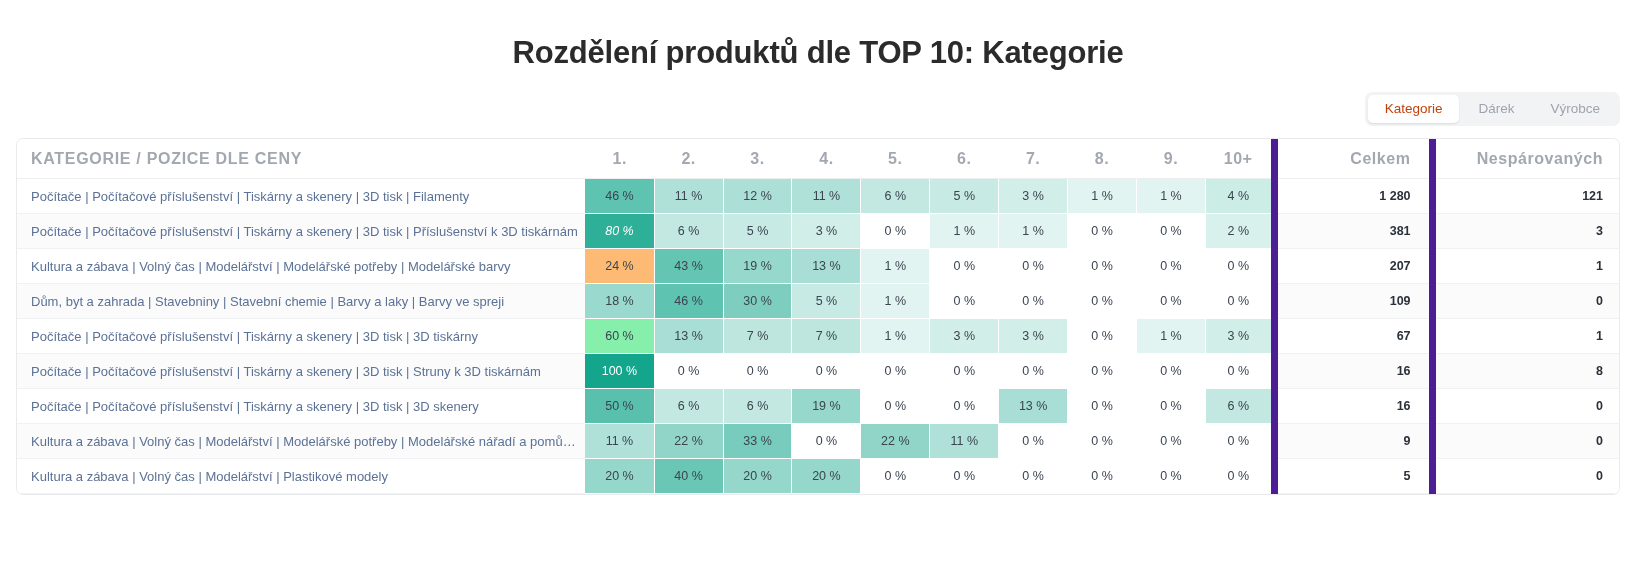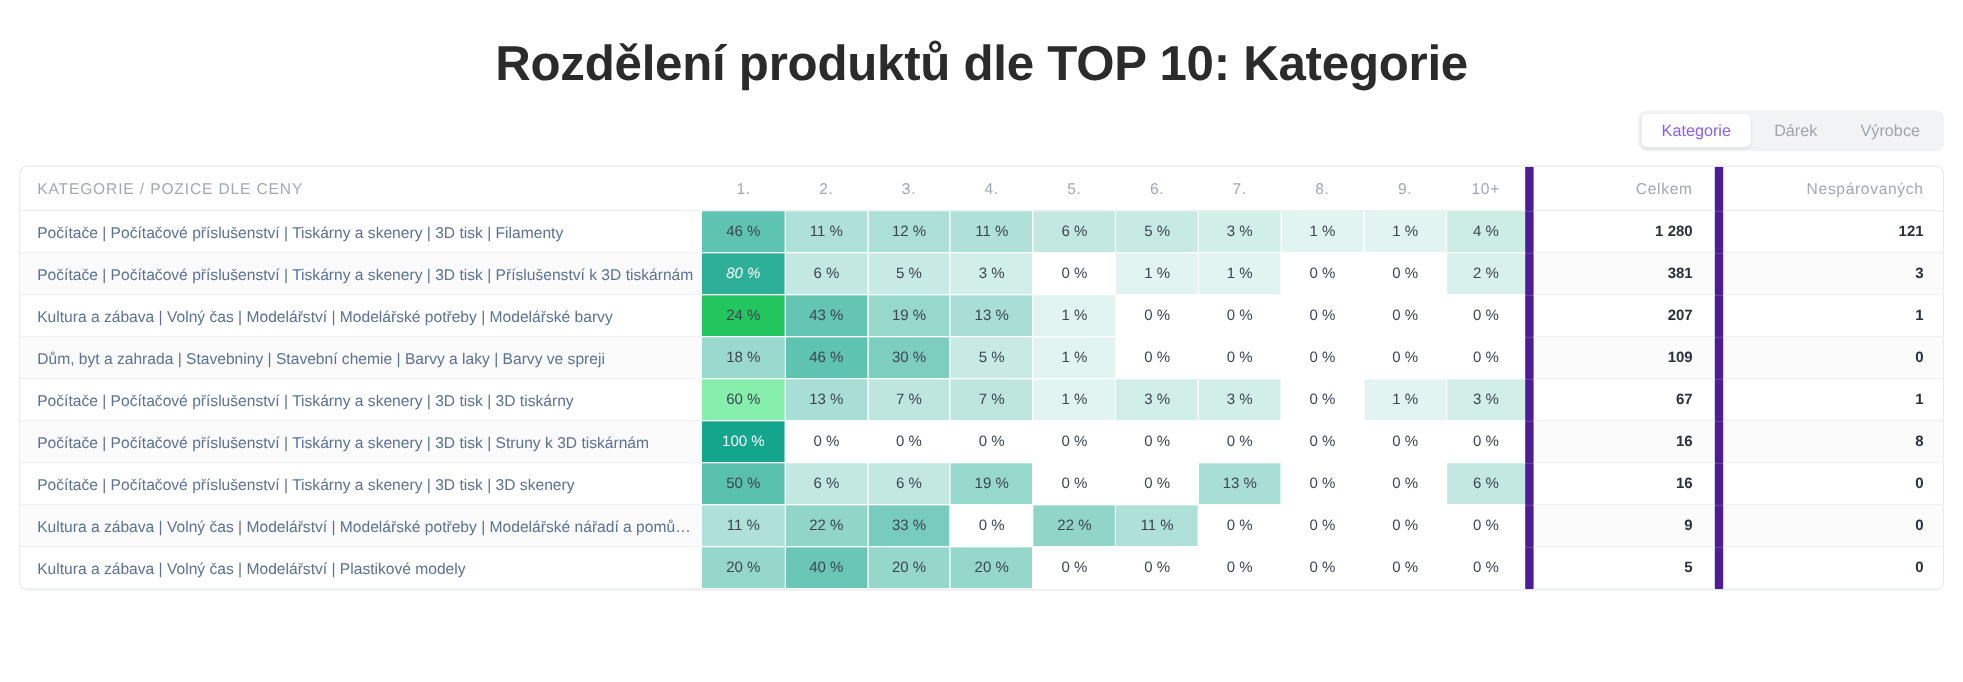--- a/index.html
+++ b/index.html
@@ -7,21 +7,21 @@
     margin: 0; padding: 0;
     width: 1636px; height: 568px;
     background: #ffffff;
     font-family: "Liberation Sans", sans-serif;
     -webkit-font-smoothing: antialiased;
   }
   .page { width: 1636px; height: 568px; position: relative; overflow: hidden; background:#fff; }
 
   .title {
     text-align: center;
-    font-size: 41px;
+    font-size: 31px;
     font-weight: bold;
     color: #2b2b2b;
     letter-spacing: -0.2px;
     margin: 32px 0 0 0;
     line-height: 42px;
   }
 
   .toggle-wrap {
     display: flex;
     justify-content: flex-end;
@@ -40,40 +40,40 @@
     color: #9ea4ad;
     padding: 6px 17px 7px 17px;
     border-radius: 5px;
     line-height: 15px;
     cursor: pointer;
     white-space: nowrap;
     user-select: none;
   }
   .toggle-btn.active {
     background: #ffffff;
-    color: #8b5cf6;
+    color: #c2410c;
     box-shadow: 0 1px 2px rgba(0,0,0,0.10);
   }
 
   .card {
     margin: 12px 16px 0 16px;
     border: 1px solid #e8eaed;
     border-radius: 7px;
     background: #fff;
     overflow: hidden;
   }
 
   table.matrix {
     width: 100%;
     border-collapse: collapse;
     table-layout: fixed;
   }
   table.matrix thead th {
-    font-size: 13px;
-    font-weight: normal;
+    font-size: 16px;
+    font-weight: bold;
     color: #a3a8b0;
     letter-spacing: 0.55px;
     padding: 11px 0 10px 0;
     border-bottom: 1px solid #eceef0;
     background: #fff;
     text-align: center;
     vertical-align: middle;
   }
   table.matrix thead th.cat-head {
     text-align: left;
@@ -204,21 +204,21 @@
             <td class="pct" style="background: rgb(226, 244, 241);">1 %</td>
             <td class="pct" style="background: rgb(226, 244, 241);">1 %</td>
             <td class="pct" style="background: rgb(255, 255, 255);">0 %</td>
             <td class="pct" style="background: rgb(255, 255, 255);">0 %</td>
             <td class="pct" style="background: rgb(217, 241, 236);">2 %</td>
             <td class="total sep">381</td>
             <td class="unmatched sep">3</td>
           </tr>
           <tr class="row">
             <td class="cat">Kultura a zábava | Volný čas | Modelářství | Modelářské potřeby | Modelářské barvy</td>
-            <td class="pct" style="background: #22c55e; text-align: center;">24 %</td>
+            <td class="pct" style="background: #fdba74; text-align: center;">24 %</td>
             <td class="pct" style="background: rgb(101, 197, 179);">43 %</td>
             <td class="pct" style="background: rgb(151, 216, 204);">19 %</td>
             <td class="pct" style="background: rgb(168, 222, 213);">13 %</td>
             <td class="pct" style="background: rgb(226, 244, 241);">1 %</td>
             <td class="pct" style="background: rgb(255, 255, 255);">0 %</td>
             <td class="pct" style="background: rgb(255, 255, 255);">0 %</td>
             <td class="pct" style="background: rgb(255, 255, 255);">0 %</td>
             <td class="pct" style="background: rgb(255, 255, 255);">0 %</td>
             <td class="pct" style="background: rgb(255, 255, 255);">0 %</td>
             <td class="total sep">207</td>

